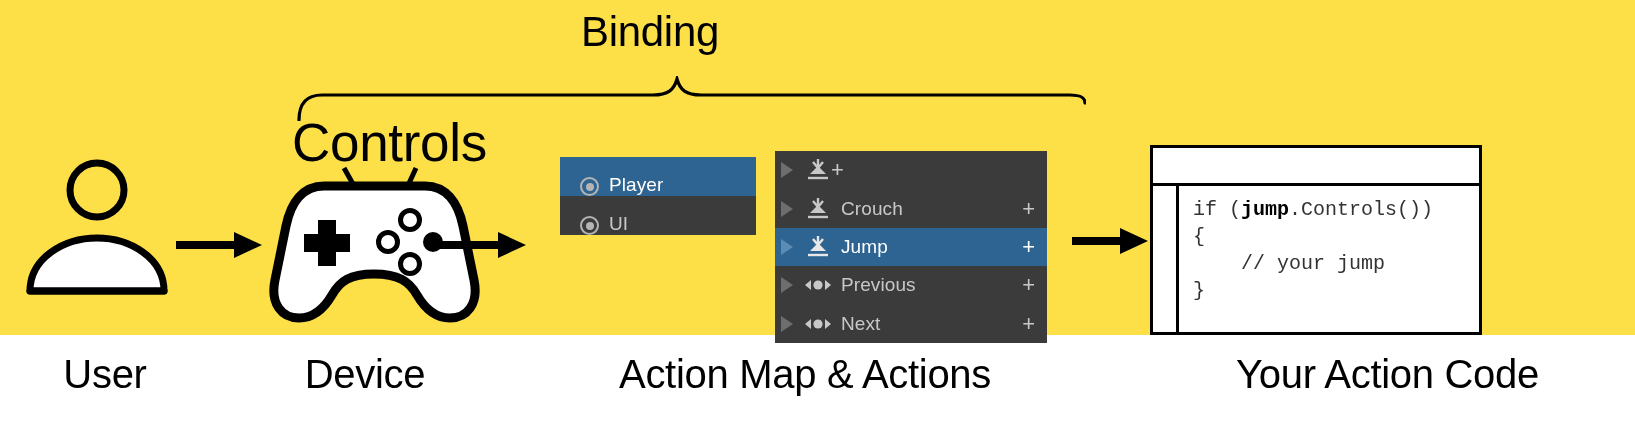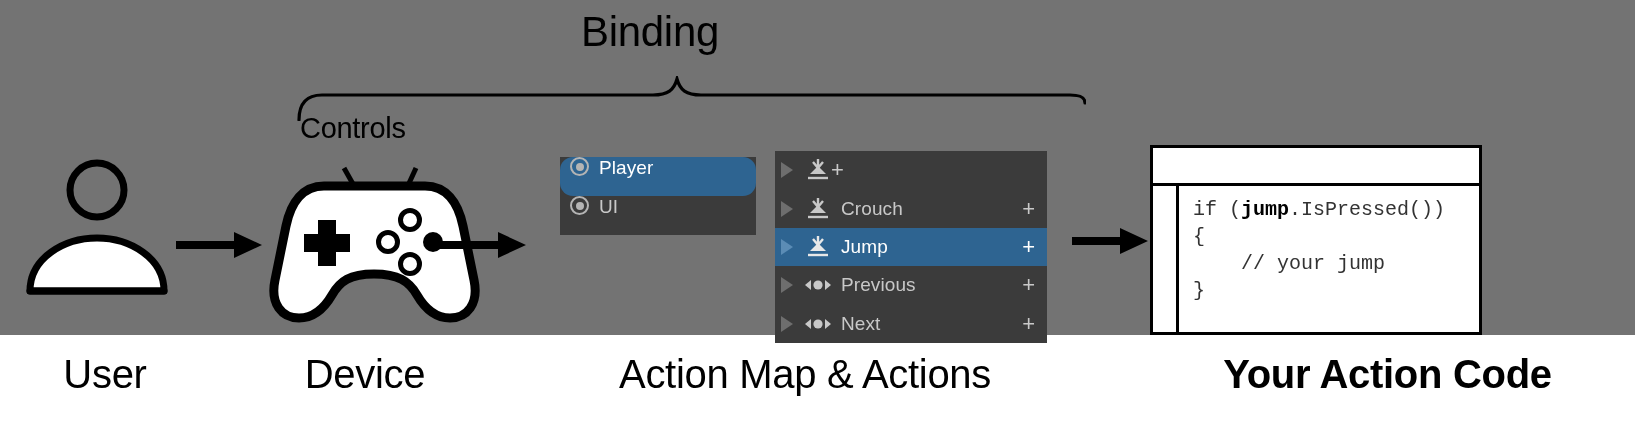--- a/index.html
+++ b/index.html
@@ -2,58 +2,58 @@
 <html><head>
 <meta charset="utf-8">
 <style>
   * { box-sizing: border-box; margin: 0; padding: 0; }
   html, body {
     width: 1635px; height: 434px;
     background: #ffffff;
     font-family: "Liberation Sans", sans-serif;
     overflow: hidden;
   }
-  #stage { position: relative; width: 1635px; height: 335px; background:#737373; }
+  #stage { position: relative; width: 1635px; height: 335px; background:#fde047; }
 
   .abs { position: absolute; }
 
   
   #binding-label {
     left: 560px; top: 8px; width: 180px;
     font-size: 42px; color:#000; text-align:center; white-space:nowrap;
     letter-spacing: -0.3px;
   }
   #binding-brace { left: 296px; top: 76px; }
 
   
   #controls-label {
-    left: 300px; top: 112px;
-    font-size: 29px; color:#000; white-space:nowrap; letter-spacing:-0.3px;
+    left: 292px; top: 112px;
+    font-size: 53px; color:#000; white-space:nowrap; letter-spacing:-0.3px;
   }
   #controls-arrows { left: 318px; top: 166px; }
 
   
   #user-icon { left: 22px; top: 158px; }
   
   #gamepad-icon { left: 262px; top: 176px; }
 
   
   #arrow-user-device { left: 176px; top: 232px; }
   #arrow-device-map  { left: 440px; top: 232px; }
   #arrow-map-code    { left: 1072px; top: 228px; }
 
   
   #actionmap-panel {
     left: 560px; top: 157px; width: 196px;
     background:#3b3b3b;
     font-size: 19px;
   }
   .map-row {
-    display:flex; align-items:flex-start; height:39px;
-    padding-left: 10px; color:#c8c8c8;border-radius:13px;
+    display:flex; align-items:flex-end; height:39px;
+    padding-left: 20px; color:#c8c8c8;
   }
   .map-row.selected { background:#2e6491; color:#ffffff; }
   .map-row .map-label { margin-left: 10px; font-size:19px; letter-spacing:0.1px; }
 
   .ring {
     width:19px; height:19px; border-radius:50%;
     border:2.5px solid #b4b4b4; display:flex;
     align-items:center; justify-content:center; flex:0 0 auto;
   }
   .ring i { width:8px; height:8px; border-radius:50%; background:#b4b4b4; display:block; }
@@ -95,21 +95,21 @@
   #code-text b { color:#000; font-weight:bold; }
 
   
   .caption {
     font-size:40px; color:#000; text-align:center; white-space:nowrap;
     letter-spacing:-0.3px;
   }
   #cap-user  { left:5px;    top:352px; width:200px; }
   #cap-device{ left:240px;  top:352px; width:250px; }
   #cap-map   { left:560px;  top:352px; width:490px; }
-  #cap-code  { left:1140px; top:352px; width:495px;font-weight:bold; }
+  #cap-code  { left:1140px; top:352px; width:495px; }
 </style>
 </head>
 <body>
 
 <div id="stage">
 
   <div class="abs caption" id="binding-label">Binding</div>
 
   <div class="abs" id="binding-brace">
     <svg width="790" height="45" viewBox="0 0 790 45" fill="none" xmlns="http://www.w3.org/2000/svg">
@@ -253,21 +253,21 @@
       <span class="act-label">Next</span>
       <span class="plus">+</span>
     </div>
 
   </div>
 
   <div class="abs" id="code-panel">
     <div id="code-titlebar"></div>
     <div id="code-body">
       <div id="code-gutter"></div>
-      <div id="code-text"><span>if (</span><b>jump</b><span>.IsPressed())</span>
+      <div id="code-text"><span>if (</span><b>jump</b><span>.Controls())</span>
 <span>{</span>
 <span>    // your jump</span>
 <span>}</span></div>
     </div>
   </div>
 
   <div class="abs caption" id="cap-user">User</div>
   <div class="abs caption" id="cap-device">Device</div>
   <div class="abs caption" id="cap-map">Action Map &amp; Actions</div>
   <div class="abs caption" id="cap-code">Your Action Code</div>

